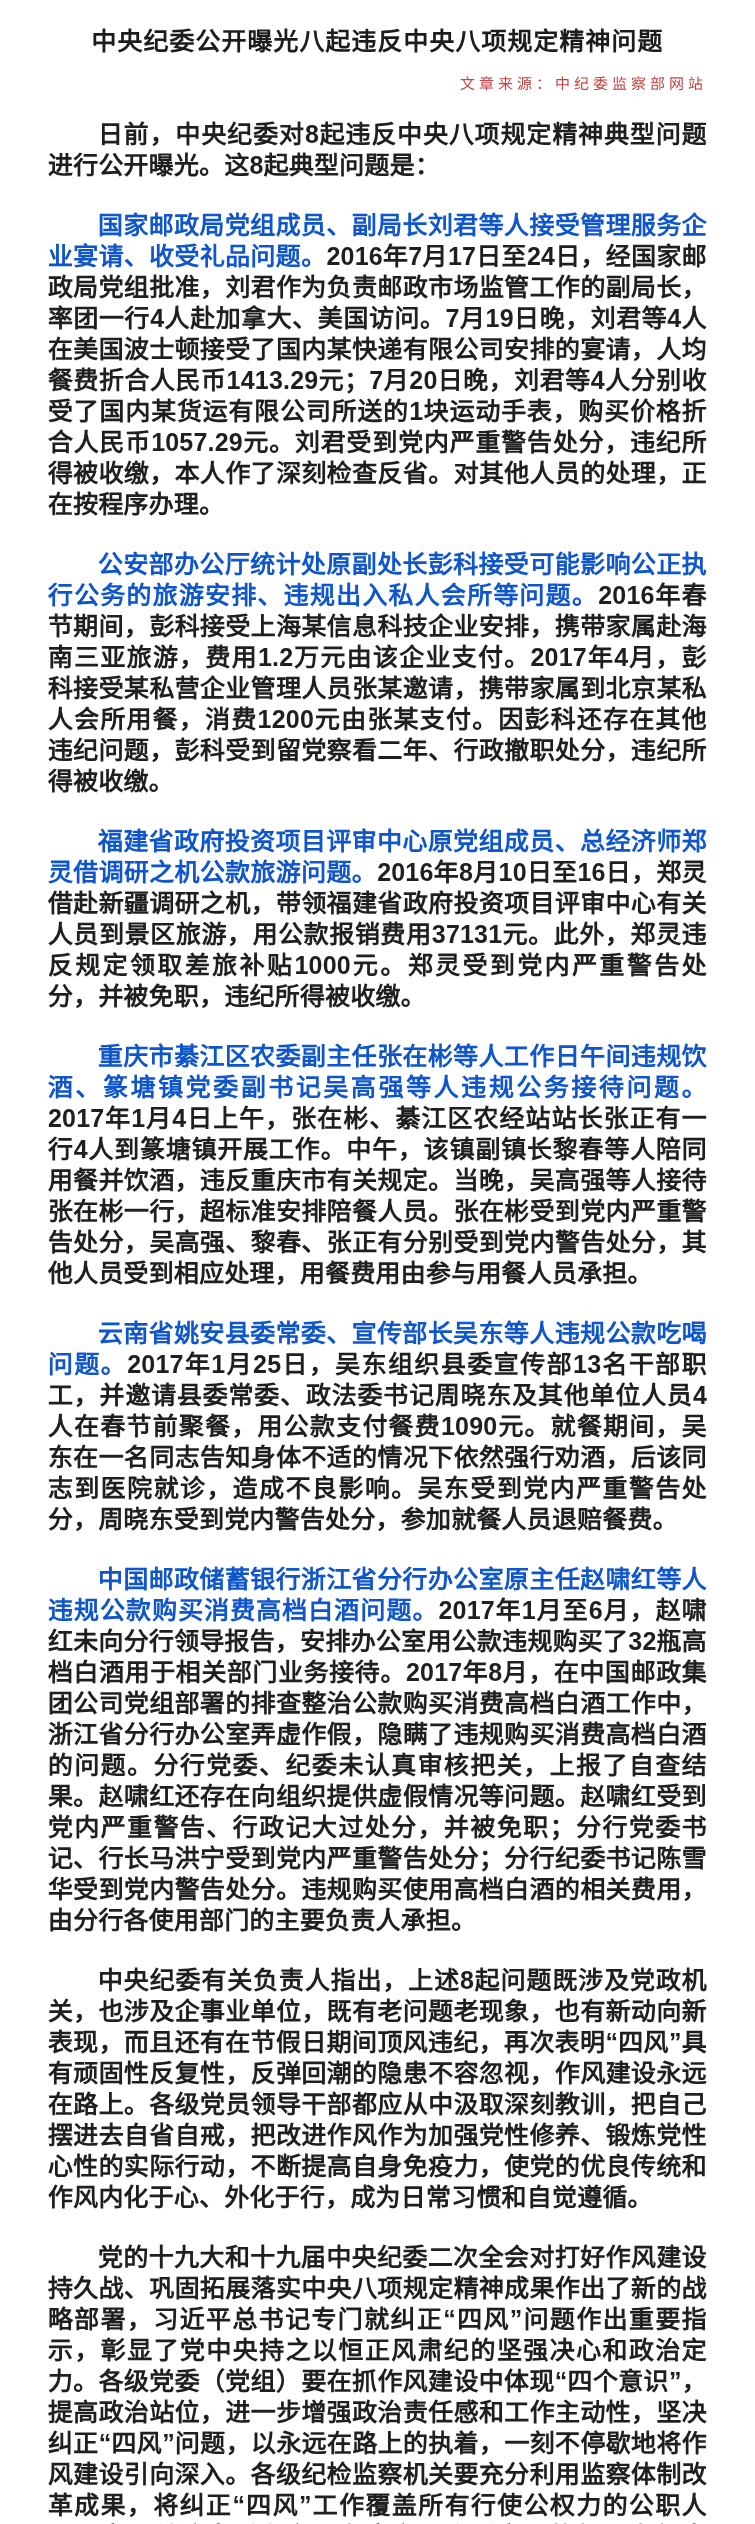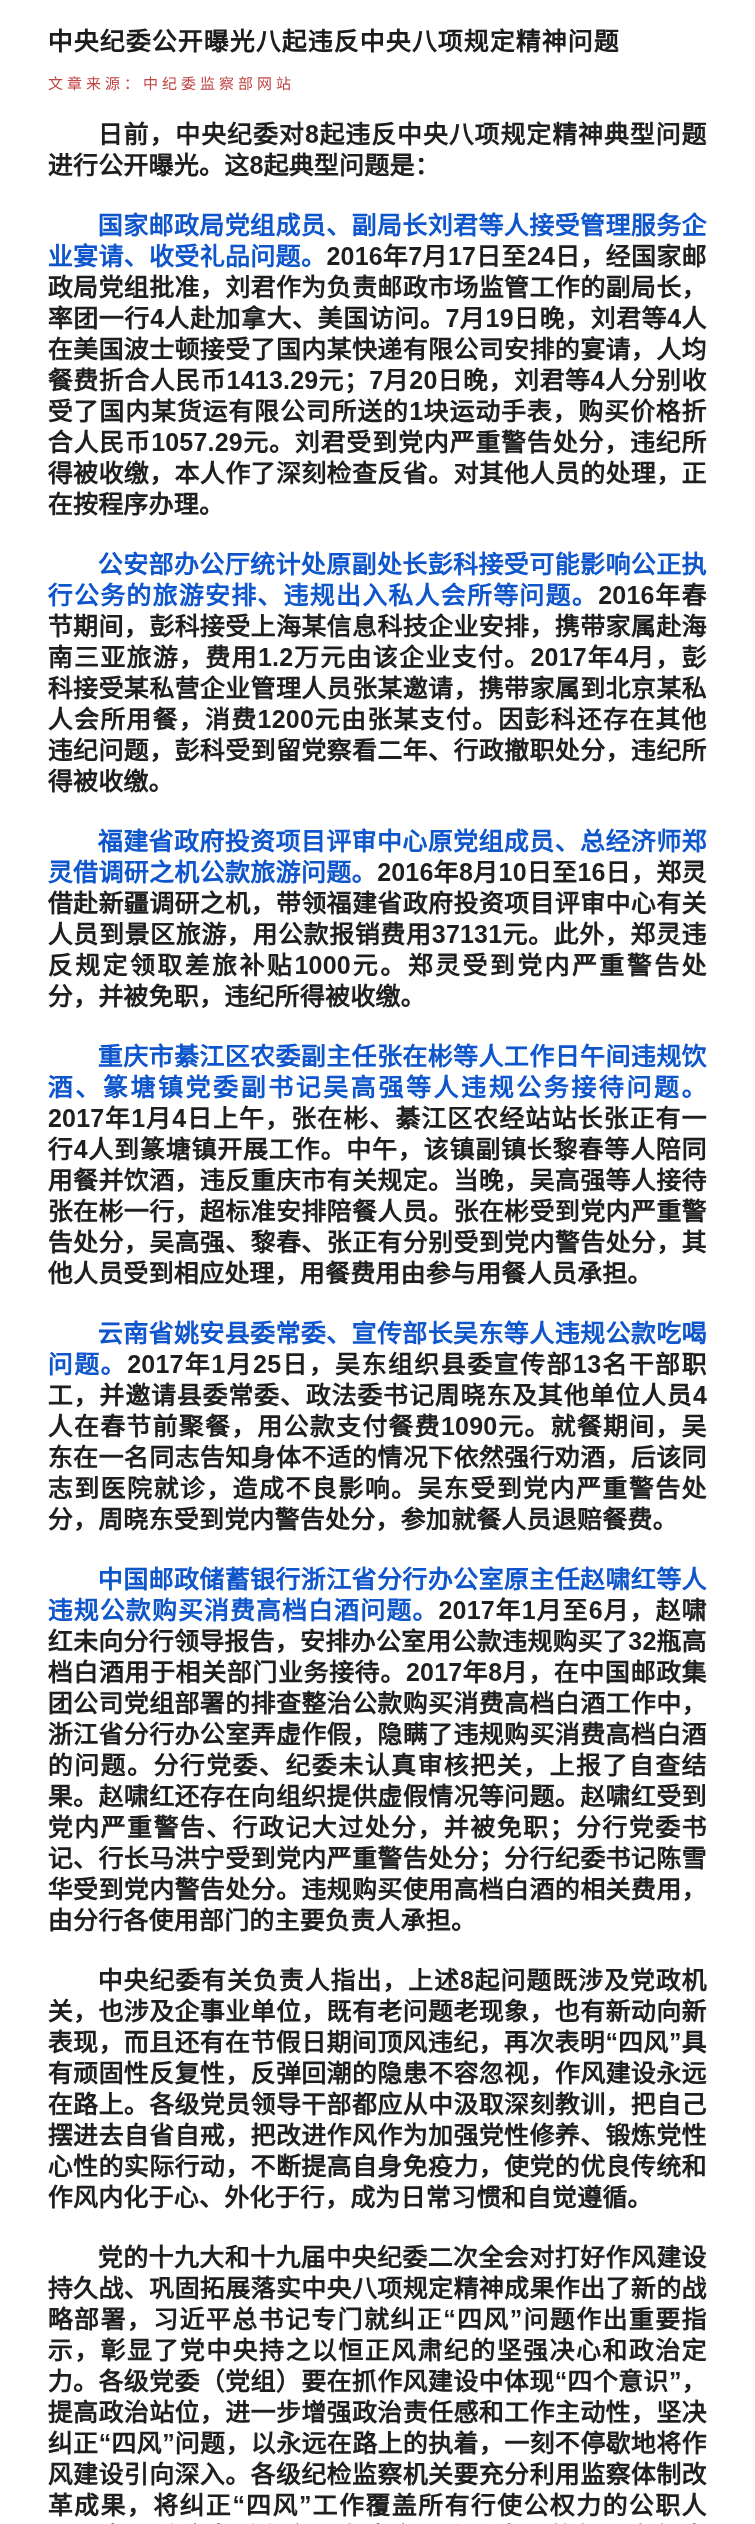--- a/index.html
+++ b/index.html
@@ -14,29 +14,29 @@
     color: #1f1f1f;
     box-sizing: border-box;
   }
   .article {
     padding: 14px 48px 40px 48px;
   }
   .article-title {
     font-size: 25px;
     line-height: 34px;
     font-weight: 800;
-    text-align: left;
+    text-align: center;
     color: #1c1c1c;
     margin: 10px 0 14px 0;
     letter-spacing: 1px;
   }
   .source-line {
     font-family: "Liberation Serif", "DejaVu Serif", serif;
     font-size: 15px;
-    text-align: left;
+    text-align: right;
     color: #c04545;
     letter-spacing: 4px;
     margin: 0 0 26px 0;
     font-weight: 400;
   }
   p.body-para {
     font-size: 25px;
     line-height: 31px;
     font-weight: 700;
     text-align: justify;

